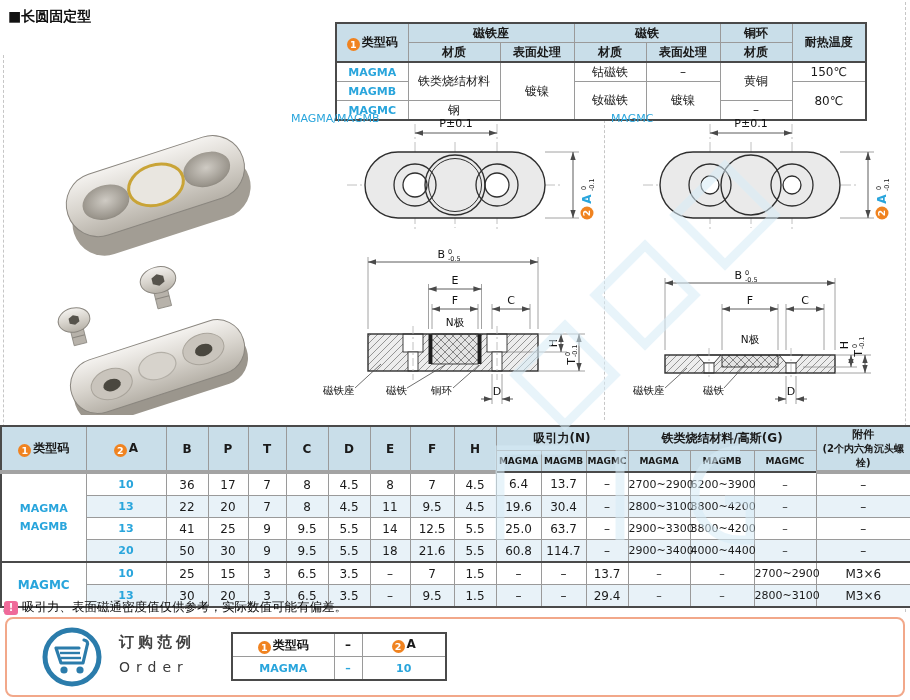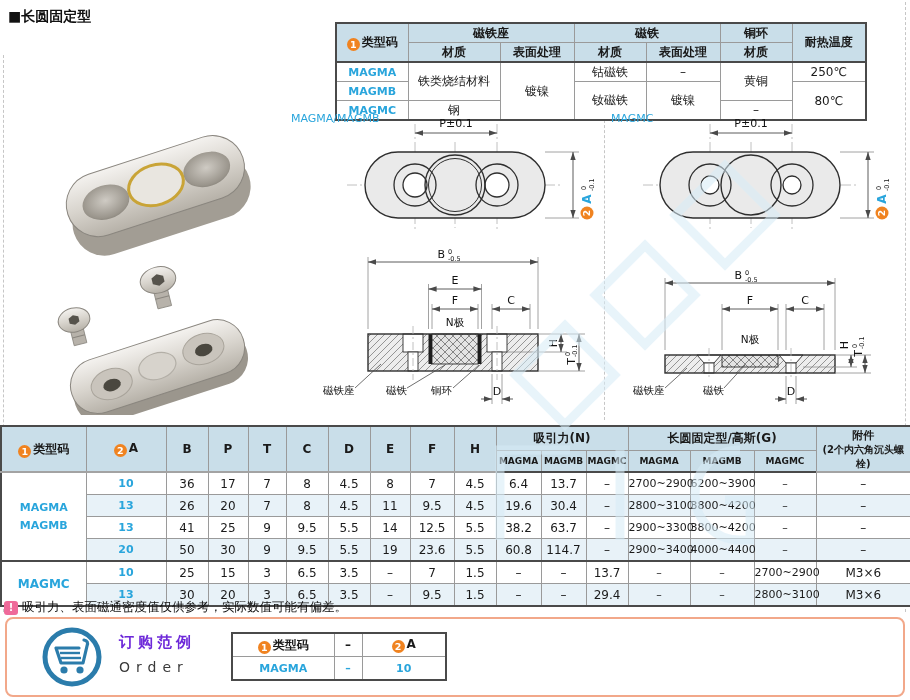--- a/index.html
+++ b/index.html
@@ -29,36 +29,36 @@
 
   
   .dia-label{font-size:11px;font-weight:normal;color:#29a5dc;}
 
   
   .dtable{left:0;top:425px;width:910px;}
   .dtable table{width:910px;border:2px solid #4a4a4a;}
   .dtable th{background:#c9dee9;font-weight:bold;font-size:12px;height:23px;}
   .dtable th.sub{font-size:9px;height:20px;border-bottom:2px solid #4a4a4a;}
   .dtable .h1 th{border-bottom:1px solid #9a9a9a;}
-  .dtable .h1 th.deep{border-bottom:2px solid #a3a3a3;}
+  .dtable .h1 th.deep{border-bottom:4px solid #a3a3a3;}
   .dtable td{height:21px;font-size:12px;background:#fff;}
   .dtable tr.alt td{background:#e8f2f8;}
   .dtable tr.grp td{border-top:2px solid #4a4a4a;}
   .dtable td.cy{color:#29a5dc;font-weight:bold;font-size:11px;}
   .dtable td.sm{font-size:11px;}
   .acc2{display:block;font-size:10px;font-weight:bold;}
 
   
   .note{left:4px;top:599px;font-size:12.5px;color:#111;display:flex;align-items:center;gap:4px;}
   .note-icon{display:inline-block;width:14px;height:14px;border-radius:3px;background:#ef6a9a;
              color:#fff;font-weight:bold;font-size:10px;line-height:14px;text-align:center;}
 
   
   .order{left:5px;top:617px;width:896px;height:76px;border:2px solid #f2a88a;border-radius:8px;background:#fff;}
-  .order-cn{position:absolute;left:112px;top:14px;font-size:15px;letter-spacing:4px;color:#6d28d9;font-weight:bold;}
+  .order-cn{position:absolute;left:112px;top:14px;font-size:15px;letter-spacing:4px;color:#404040;font-weight:bold;}
   .order-en{position:absolute;left:112px;top:40px;font-size:14px;letter-spacing:6px;color:#3a3a3a;}
   .otable{position:absolute;left:224px;top:13px;}
   .otable table{border:2px solid #4a4a4a;}
   .otable th{height:22px;font-size:12px;background:#fff;font-weight:bold;}
   .otable td{height:22px;font-size:11px;}
   .otable .cy{color:#29a5dc;font-weight:bold;}
 
   svg text{font-family:"DejaVu Sans",sans-serif;}
   .dim{font-size:11px;fill:#111;}
   .tol{font-size:6.5px;fill:#111;}
@@ -150,21 +150,21 @@
         <th>表面处理</th>
         <th>材质</th>
       </tr>
       <tr>
         <td class="code">MAGMA</td>
         <td rowspan="2">铁类烧结材料</td>
         <td rowspan="3">镀镍</td>
         <td>钴磁铁</td>
         <td>–</td>
         <td rowspan="2">黄铜</td>
-        <td>250℃</td>
+        <td>150℃</td>
       </tr>
       <tr>
         <td class="code">MAGMB</td>
         <td rowspan="2">钕磁铁</td>
         <td rowspan="2">镀镍</td>
         <td rowspan="2">80℃</td>
       </tr>
       <tr>
         <td class="code">MAGMC</td>
         <td>钢</td>
@@ -420,21 +420,21 @@
         <th rowspan="2" class="deep"><span class="badge">2</span><span>A</span></th>
         <th rowspan="2" class="deep">B</th>
         <th rowspan="2" class="deep">P</th>
         <th rowspan="2" class="deep">T</th>
         <th rowspan="2" class="deep">C</th>
         <th rowspan="2" class="deep">D</th>
         <th rowspan="2" class="deep">E</th>
         <th rowspan="2" class="deep">F</th>
         <th rowspan="2" class="deep">H</th>
         <th colspan="3">吸引力(N)</th>
-        <th colspan="3">长圆固定型/高斯(G)</th>
+        <th colspan="3">铁类烧结材料/高斯(G)</th>
         <th rowspan="2" class="deep" style="font-size:11px;">
           <span>附件</span>
           <span class="acc2">(2个内六角沉头螺栓)</span>
         </th>
       </tr>
       <tr>
         <th class="sub">MAGMA</th>
         <th class="sub">MAGMB</th>
         <th class="sub">MAGMC</th>
         <th class="sub">MAGMA</th>
@@ -459,21 +459,21 @@
         <td>6.4</td>
         <td>13.7</td>
         <td>–</td>
         <td class="sm">2700~2900</td>
         <td class="sm">6200~3900</td>
         <td class="sm">–</td>
         <td>–</td>
       </tr>
       <tr class="alt">
         <td class="cy">13</td>
-        <td>26</td>
+        <td>22</td>
         <td>20</td>
         <td>7</td>
         <td>8</td>
         <td>4.5</td>
         <td>11</td>
         <td>9.5</td>
         <td>4.5</td>
         <td>19.6</td>
         <td>30.4</td>
         <td>–</td>
@@ -485,37 +485,37 @@
       <tr>
         <td class="cy">13</td>
         <td>41</td>
         <td>25</td>
         <td>9</td>
         <td>9.5</td>
         <td>5.5</td>
         <td>14</td>
         <td>12.5</td>
         <td>5.5</td>
-        <td>38.2</td>
+        <td>25.0</td>
         <td>63.7</td>
         <td>–</td>
         <td class="sm">2900~3300</td>
         <td class="sm">3800~4200</td>
         <td class="sm">–</td>
         <td>–</td>
       </tr>
       <tr class="alt">
         <td class="cy">20</td>
         <td>50</td>
         <td>30</td>
         <td>9</td>
         <td>9.5</td>
         <td>5.5</td>
-        <td>19</td>
-        <td>23.6</td>
+        <td>18</td>
+        <td>21.6</td>
         <td>5.5</td>
         <td>60.8</td>
         <td>114.7</td>
         <td>–</td>
         <td class="sm">2900~3400</td>
         <td class="sm">4000~4400</td>
         <td class="sm">–</td>
         <td>–</td>
       </tr>
       <tr class="grp">

